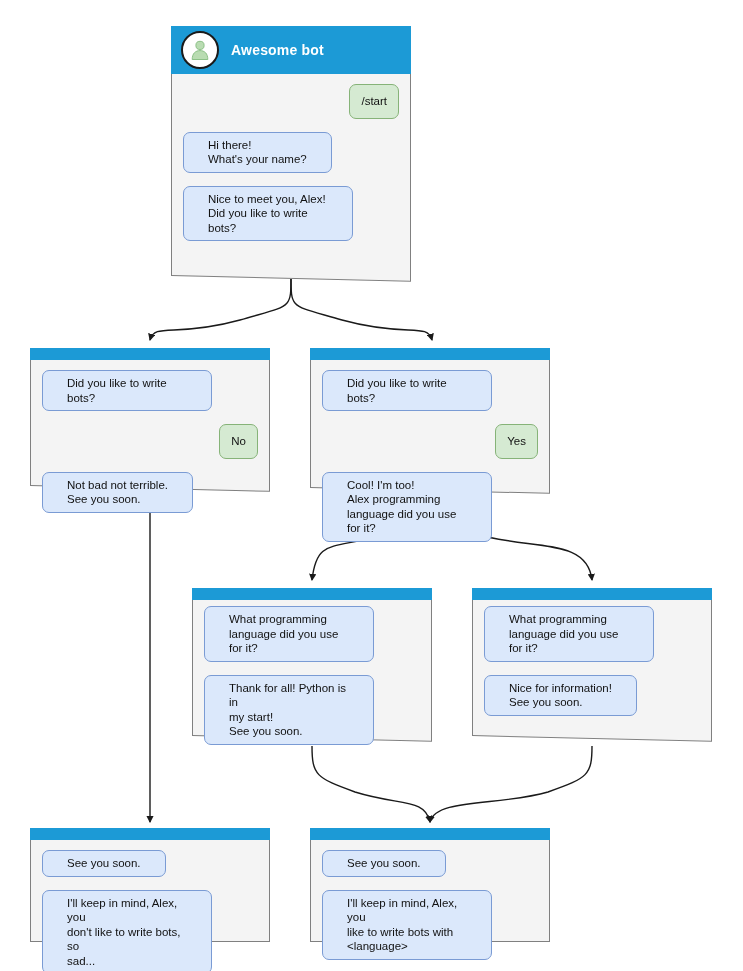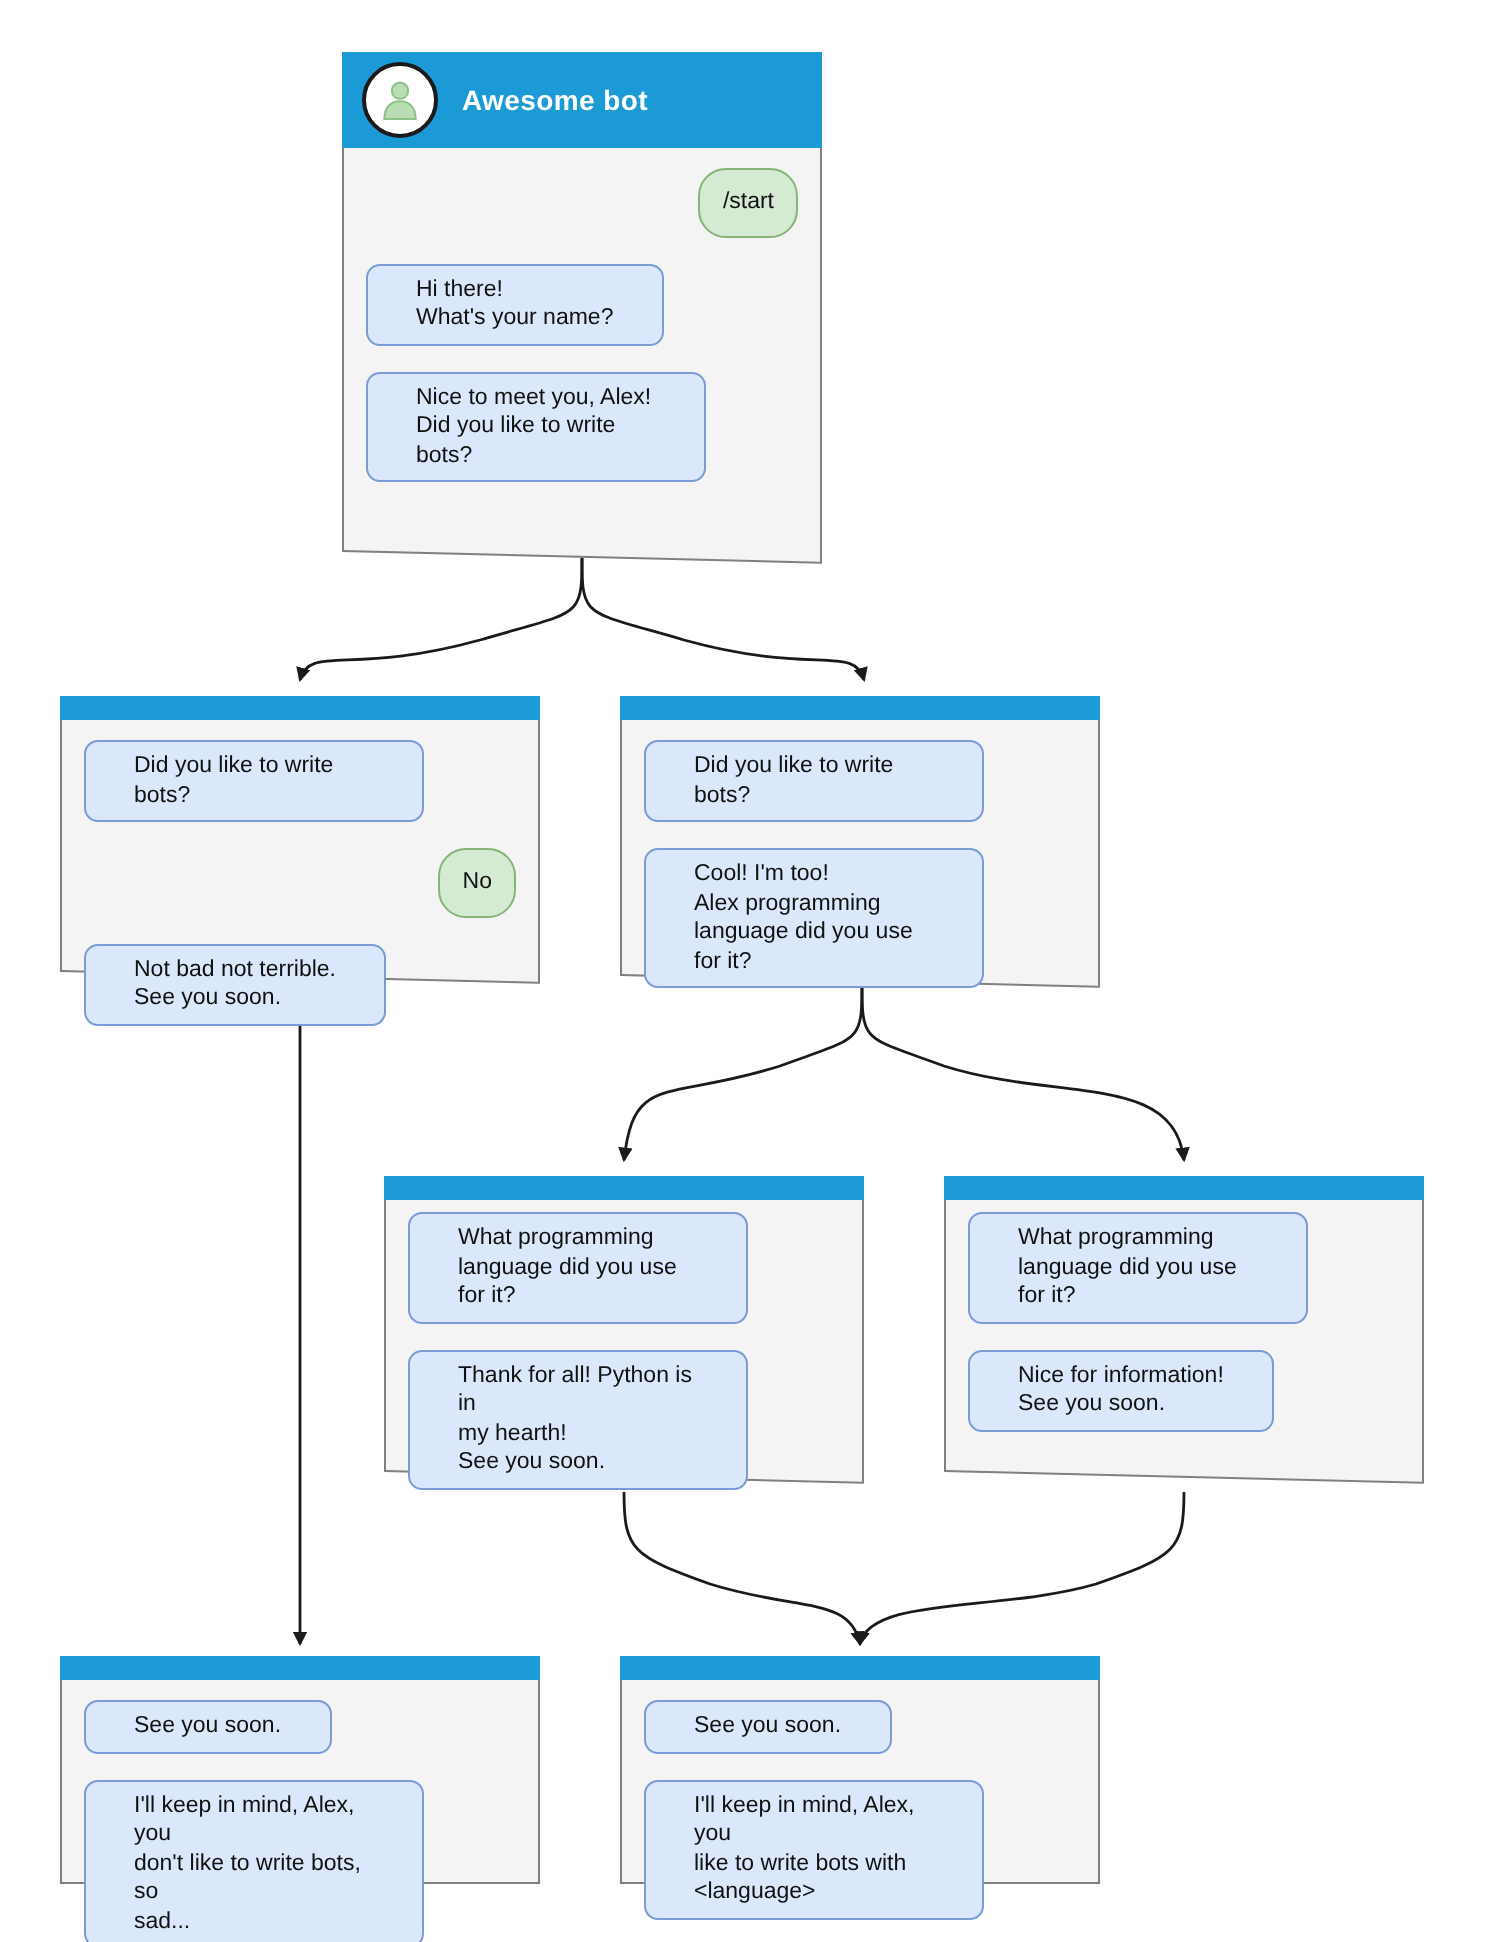--- a/index.html
+++ b/index.html
@@ -106,21 +106,21 @@
     background: #d5ead2;
     border: 1px solid #86b378;
   }
   .row {
     display: flex;
     margin-bottom: 13px;
   }
   .row.left { justify-content: flex-start; }
   .row.right { justify-content: flex-end; }
   .row:last-child { margin-bottom: 0; }
-  .u-pad { padding: 9px 11px; border-radius: 14px; }
+  .u-pad { padding: 9px 11px; }
 </style>
 </head>
 <body>
 
 <div id="canvas">
 
   <svg id="edges" viewBox="0 0 743 971" xmlns="http://www.w3.org/2000/svg">
     <defs>
       <marker id="arw" viewBox="0 0 10 10" refX="8.5" refY="5" markerWidth="5.2" markerHeight="5.2" orient="auto-start-reverse">
         <path d="M 0 0 L 10 5 L 0 10 z" fill="#1a1a1a"></path>
@@ -182,39 +182,42 @@
     </div>
   </div>
 
   <div class="card" style="left:310px; top:348px; width:240px; height:148px;">
     <div class="card-skew-body" style="height:140px; transform:skewY(1.4deg); transform-origin: left top;"></div>
     <div class="card-head"></div>
     <div class="msgs" style="top:12px;">
       <div class="row left">
         <span class="bubble bot">Did you like to write bots?</span>
       </div>
+      <div class="row right">
+        <span class="bubble user u-pad">Yes</span>
+      </div>
       <div class="row left">
         <span class="bubble bot">Cool! I'm too!
 Alex programming
 language did you use for it?</span>
       </div>
     </div>
   </div>
 
   <div class="card" style="left:192px; top:588px; width:240px; height:155px;">
     <div class="card-skew-body" style="height:148px; transform:skewY(1.4deg); transform-origin: left top;"></div>
     <div class="card-head"></div>
     <div class="msgs" style="top:8px;">
       <div class="row left">
         <span class="bubble bot">What programming
 language did you use for it?</span>
       </div>
       <div class="row left">
         <span class="bubble bot">Thank for all! Python is in
-my hearth!
+my start!
 See you soon.</span>
       </div>
     </div>
   </div>
 
   <div class="card" style="left:472px; top:588px; width:240px; height:155px;">
     <div class="card-skew-body" style="height:148px; transform:skewY(1.4deg); transform-origin: left top;"></div>
     <div class="card-head"></div>
     <div class="msgs" style="top:8px;">
       <div class="row left">

